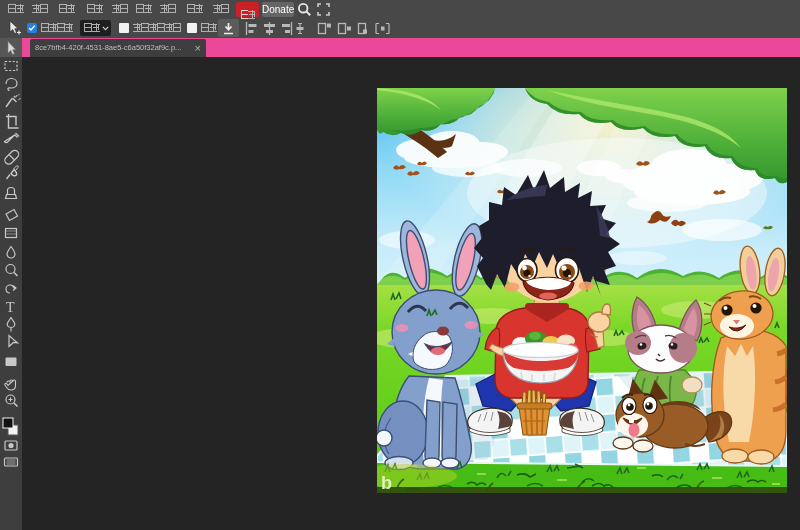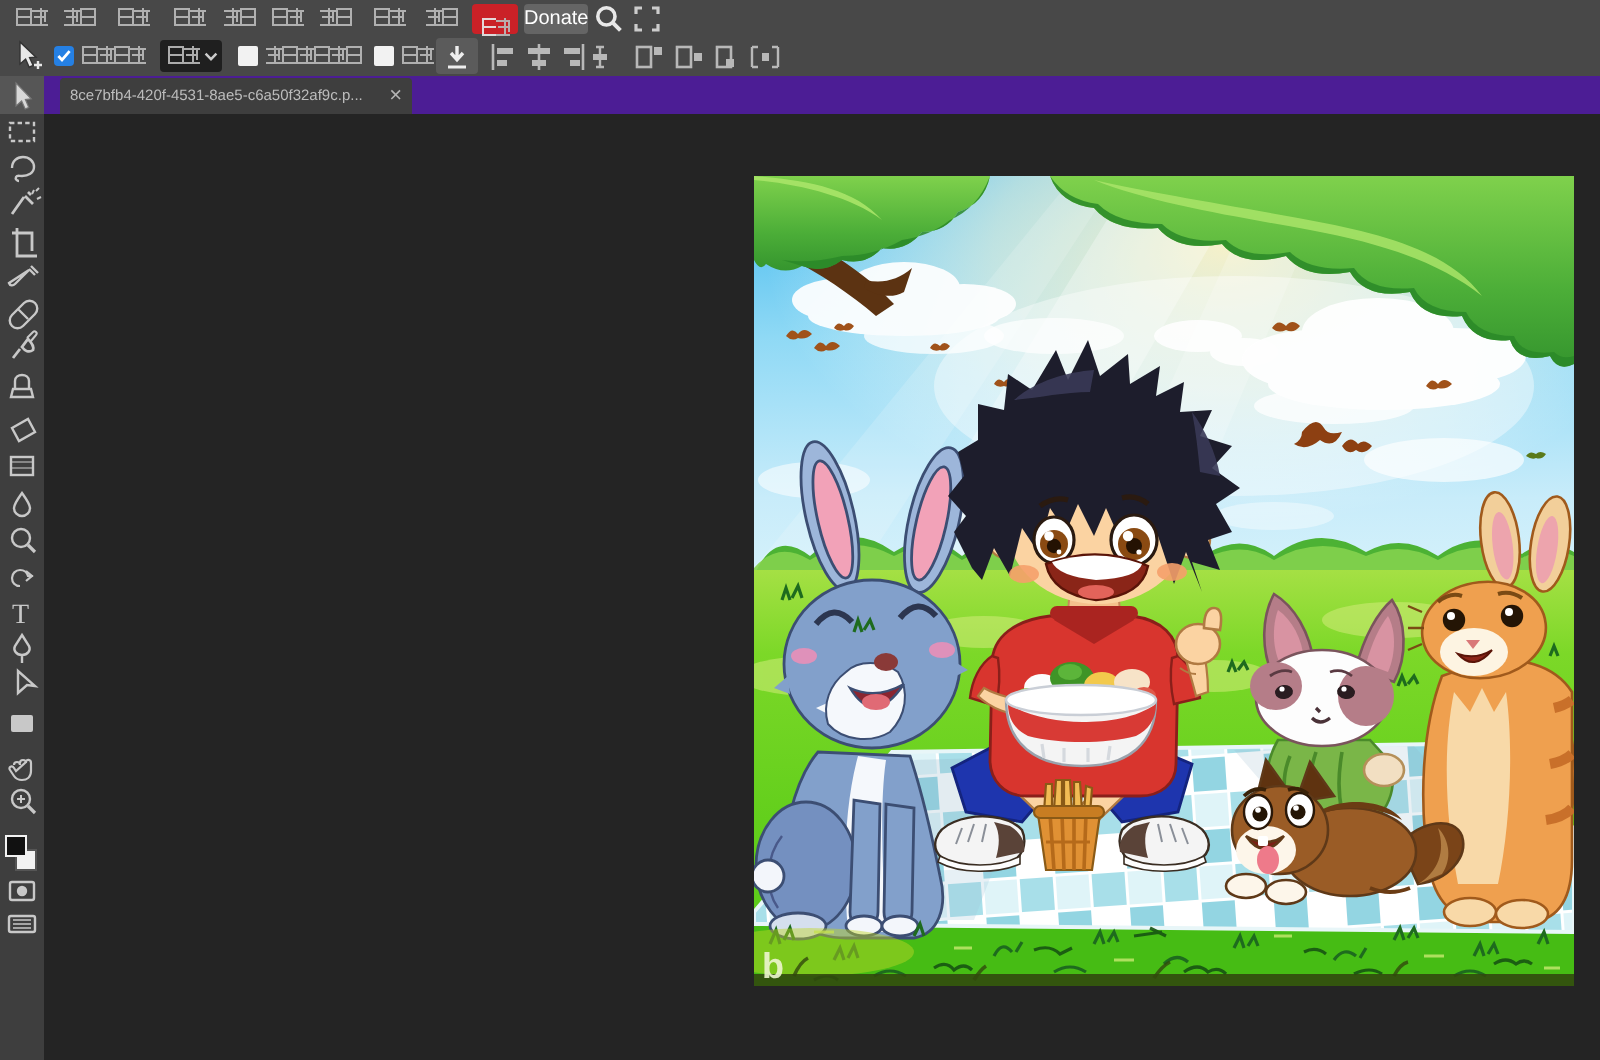--- a/index.html
+++ b/index.html
@@ -23,21 +23,21 @@
  linear-gradient(#b9b9b9,#b9b9b9) 0px 8px/8px 1px no-repeat,
  linear-gradient(#b9b9b9,#b9b9b9) 4px 0px/1px 9px no-repeat,
  linear-gradient(#b9b9b9,#b9b9b9) 6px 2px/1px 5px no-repeat}
 .mi{position:absolute;top:4px;height:10px;line-height:0;font-size:0}
 
 #acct{position:absolute;left:236px;top:2px;width:23px;height:15px;background:#ca2127;border-radius:2px;text-align:center;padding-top:3px}
 #donate{position:absolute;left:262px;top:2px;width:32px;height:15px;background:#656565;border-radius:2px;color:#fff;font-size:10px;text-align:left;line-height:15px}
 .ob{position:absolute;top:21px}
 #tools{position:absolute;left:0;top:38px;width:22px;height:492px;background:#3e3e3e}
 #tools .sel{position:absolute;left:0;top:0;width:22px;height:19px;background:#565656}
-#tabrow{position:absolute;left:22px;top:38px;width:778px;height:19px;background:#4c1d95}
+#tabrow{position:absolute;left:22px;top:38px;width:778px;height:19px;background:#ec4899}
 #tab{position:absolute;left:8px;top:1px;width:176px;height:18px;background:#3e3e3e;border-radius:2px 2px 0 0;color:#bdbdbd;font-size:7.5px;line-height:18px;padding-left:5px;white-space:nowrap;overflow:hidden}
 #tabx{position:absolute;right:5px;top:0px;color:#b5b5b5;font-size:11px}
 #canvas{position:absolute;left:22px;top:57px;right:0;bottom:0;background:#242424}
 #art{position:absolute;left:377px;top:88px;width:410px;height:405px}
 </style>
 </head>
 <body>
 <div id="app">
 <div id="topbar"></div>
 

